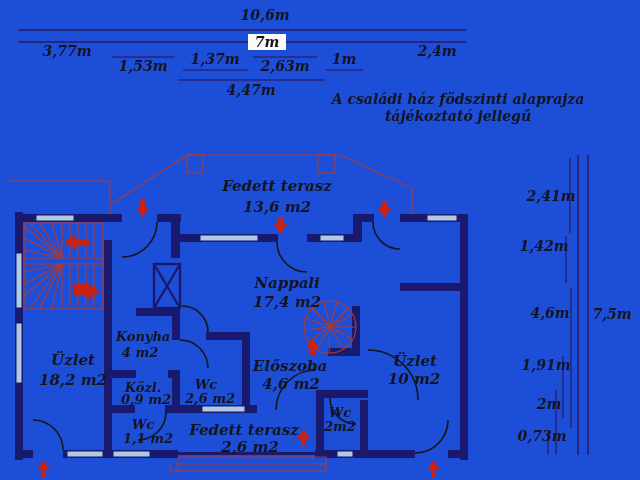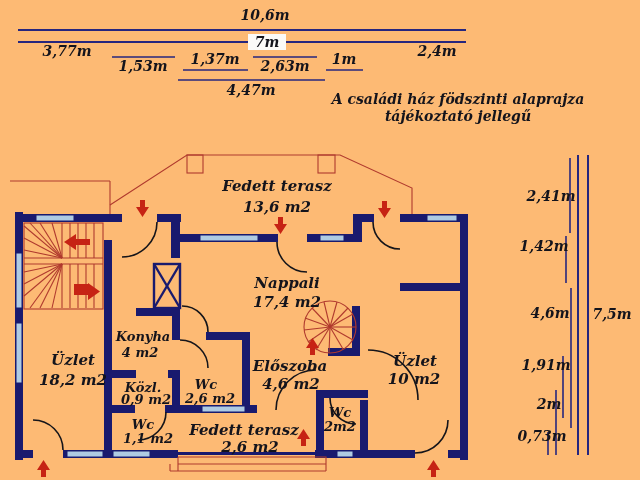--- a/index.html
+++ b/index.html
@@ -1,16 +1,16 @@
 <!DOCTYPE html>
 <html><head>
 <meta charset="utf-8">
 <style>
   html,body{margin:0;padding:0;background:#fbfaf8;}
-  .stage{position:relative;width:640px;height:480px;background:#fdba74;overflow:hidden;
+  .stage{position:relative;width:640px;height:480px;background:#1d4ed8;overflow:hidden;
          font-family:"DejaVu Serif","Liberation Serif",serif;}
   svg{display:block}
   .wall{fill:#191a6e;stroke:none}
   .win{fill:#aecbe3;stroke:#191a6e;stroke-width:1}
   .door{fill:none;stroke:#15151a;stroke-width:1.6}
   .red{stroke:#b03a2e;stroke-width:1.1;fill:none}
   .redbox{stroke:#b03a2e;stroke-width:1.1;fill:none}
   .arrow{fill:#c62314;stroke:none}
   .dim{stroke:#26267e;stroke-width:2;fill:none}
   .dimthin{stroke:#26267e;stroke-width:1.6;fill:none}

